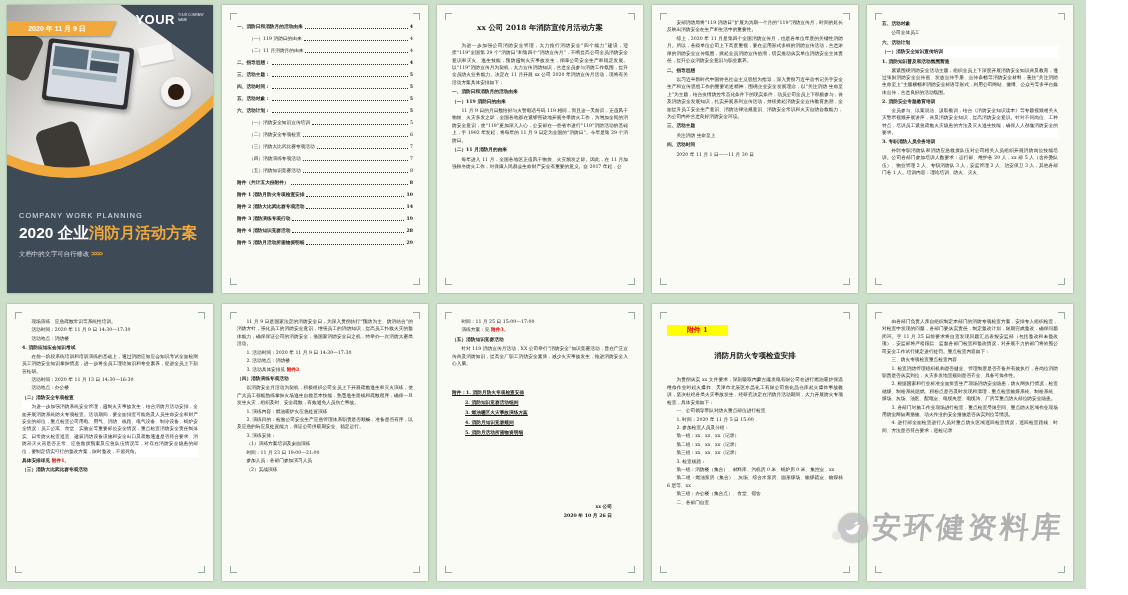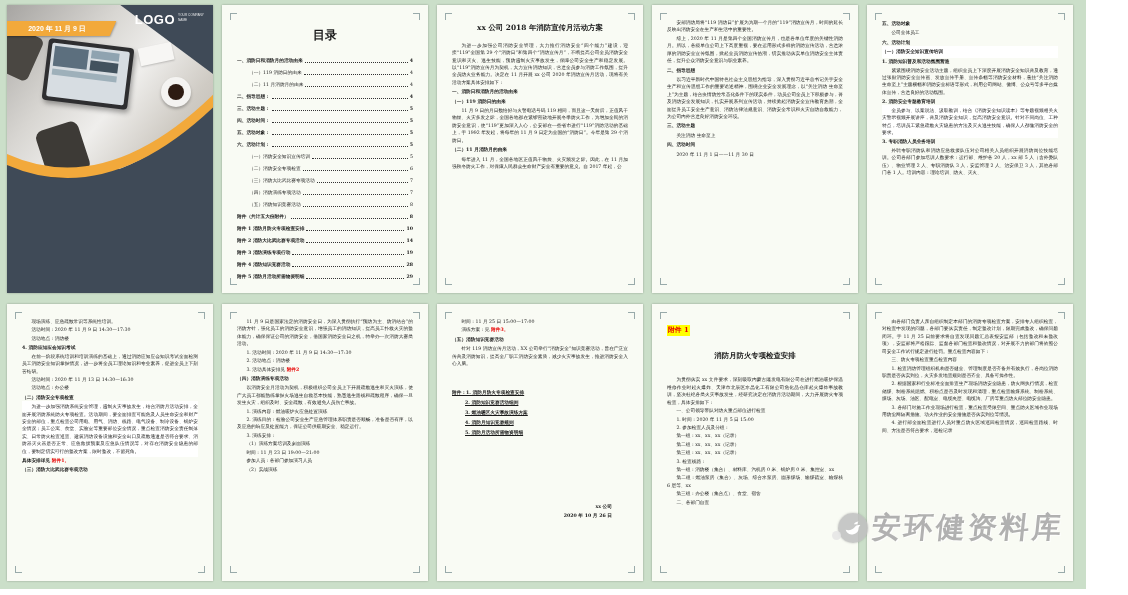--- a/index.html
+++ b/index.html
@@ -16,21 +16,21 @@
   
   .b-doctitle{font-size:12px;font-weight:bold;text-align:center;margin:8px 0 12px;}
   .b-title{font-size:7.4px;font-weight:bold;text-align:center;margin:4px 0 8px;}
   .b-h{font-weight:bold;margin:2px 0;}
   .b-h2{font-weight:bold;margin:2px 0;}
   .b-h3{font-weight:bold;margin:1.5px 0;}
   .b-p{text-indent:2em;text-align:justify;margin:1px 0;}
   .b-att{font-weight:bold;text-decoration:underline;margin:2.5px 0;}
   .b-att2{font-weight:bold;text-decoration:underline;margin:2.5px 0;padding-left:13px;}
   .b-right{text-align:right;font-weight:bold;padding-right:16px;margin:2px 0;}
-  .b-badge{display:inline-block;font-weight:bold;color:#e80000;background:#ffff00;padding:0 1px;font-size:6.8px;margin:2px 0;}
+  .b-badge{display:inline-block;font-weight:bold;color:#e80000;background:#ffff00;padding:0 20px;font-size:6.8px;margin:2px 0;}
   .hl{background:#ffffff;box-shadow:0 0 0 2px #ffffff;}
   .red{color:#e80000;font-weight:bold;}
   
   .toc-row{display:flex;align-items:flex-end;margin:4.6px 0;}
   .toc-row.lvl1{font-weight:bold;}
   .toc-row.lvl2{padding-left:12px;}
   .toc-dots{flex:1;border-bottom:1px dotted #333;margin:0 2px 1.5px;}
   
   .cover{background:#3f4a57;}
   .cover-photo{position:absolute;left:0;top:0;right:0;height:57%;background:linear-gradient(128deg,#a7a5a2 0%,#d8d6d2 34%,#efeeec 55%,#cfcbc4 78%,#bdb8af 100%);z-index:0;}
@@ -90,32 +90,41 @@
       </div>
       <svg class="cover-svg" viewBox="0 0 100 100" preserveAspectRatio="none">
         <path d="M55 0 L100 0 L100 24 Z" fill="#3f4a57"></path>
         <path d="M0 55 Q 48 72 100 34 L100 100 L0 100 Z" fill="#3f4a57"></path>
         <path d="M-2 53 Q 48 70 102 32" stroke="#f2a93b" stroke-width="3.6" fill="none"></path>
       </svg>
       <div class="cover-ribbon">
         <span>2020 年 11 月 9 日</span>
       </div>
       <div class="cover-logo">
-        <span class="logo-txt">LOGO</span>
+        <span class="logo-txt">YOUR</span>
         <span class="logo-sub">YOUR COMPANY NAME</span>
+      </div>
+      <div class="cover-bottom">
+        <div class="tagline">COMPANY WORK PLANNING</div>
+        <div class="cover-title">
+          <span class="tw">2020 企业</span><span class="to">消防月活动方案</span>
+        </div>
+        <div class="cover-sub">
+          <span>文档中的文字可自行修改</span>
+          <span class="arrows">&gt;&gt;&gt;&gt;</span>
+        </div>
       </div>
     </div>
 
   <div class="page">
         <i class="cm cm-tl"></i>
         <i class="cm cm-tr"></i>
         <i class="cm cm-bl"></i>
         <i class="cm cm-br"></i>
         <div class="pg">
-          <div class="b-doctitle">目录</div>
           <div class="toc-row lvl1">
             <span class="toc-label">一、消防日和消防月的活动由来</span>
             <span class="toc-dots"></span>
             <span class="toc-page">4</span>
           </div>
           <div class="toc-row lvl2">
             <span class="toc-label">（一）119 消防日的由来</span>
             <span class="toc-dots"></span>
             <span class="toc-page">4</span>
           </div>

